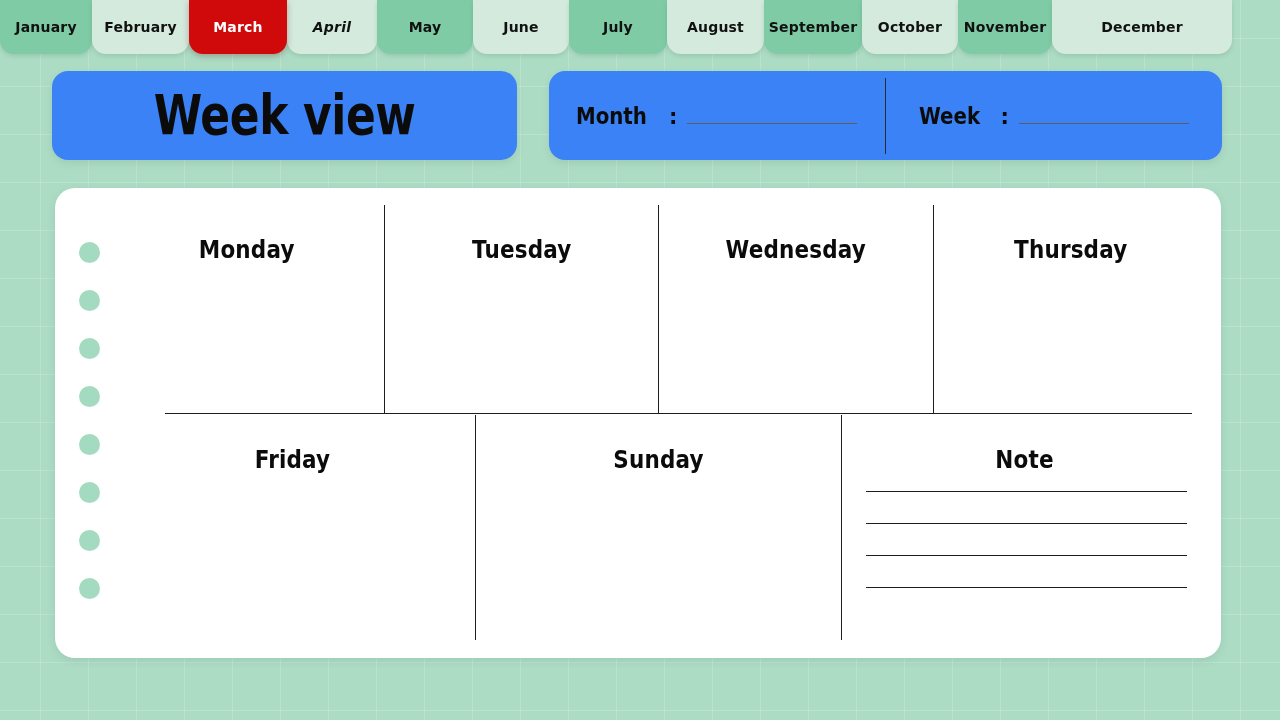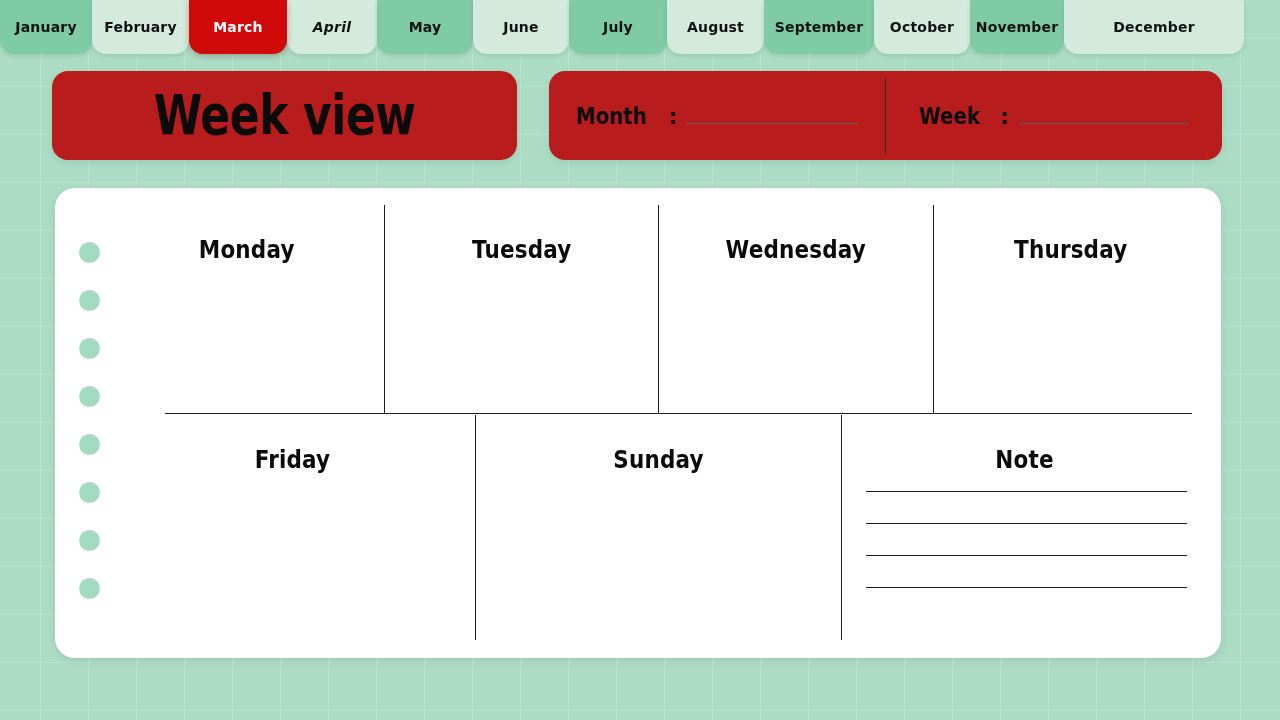--- a/index.html
+++ b/index.html
@@ -60,21 +60,21 @@
   .month-tab.active {
     background: #D00A0A;
     color: #ffffff;
     z-index: 2;
     box-shadow: 0 2px 6px rgba(90,10,10,0.30);
   }
 
   
   .header-card {
     position: absolute;
-    background: #b91c1c;
+    background: #3b82f6;
     border-radius: 16px;
     box-shadow: 0 3px 7px rgba(80,120,100,0.16);
   }
   #title-card {
     left: 52px;
     top: 71px;
     width: 465px;
     height: 89px;
     display: flex;
     align-items: center;
@@ -238,21 +238,21 @@
     </div>
     <div class="month-tab light" style="width: 96px;">
       <span>June</span>
     </div>
     <div class="month-tab dark" style="width: 98px;">
       <span>July</span>
     </div>
     <div class="month-tab light" style="width: 97px;">
       <span>August</span>
     </div>
-    <div class="month-tab dark" style="width: 110px;">
+    <div class="month-tab dark" style="width: 98px;">
       <span>September</span>
     </div>
     <div class="month-tab light" style="width: 96px; align-items: center;">
       <span>October</span>
     </div>
     <div class="month-tab dark" style="width: 94px;">
       <span>November</span>
     </div>
     <div class="month-tab light" style="width: 180px;">
       <span>December</span>

